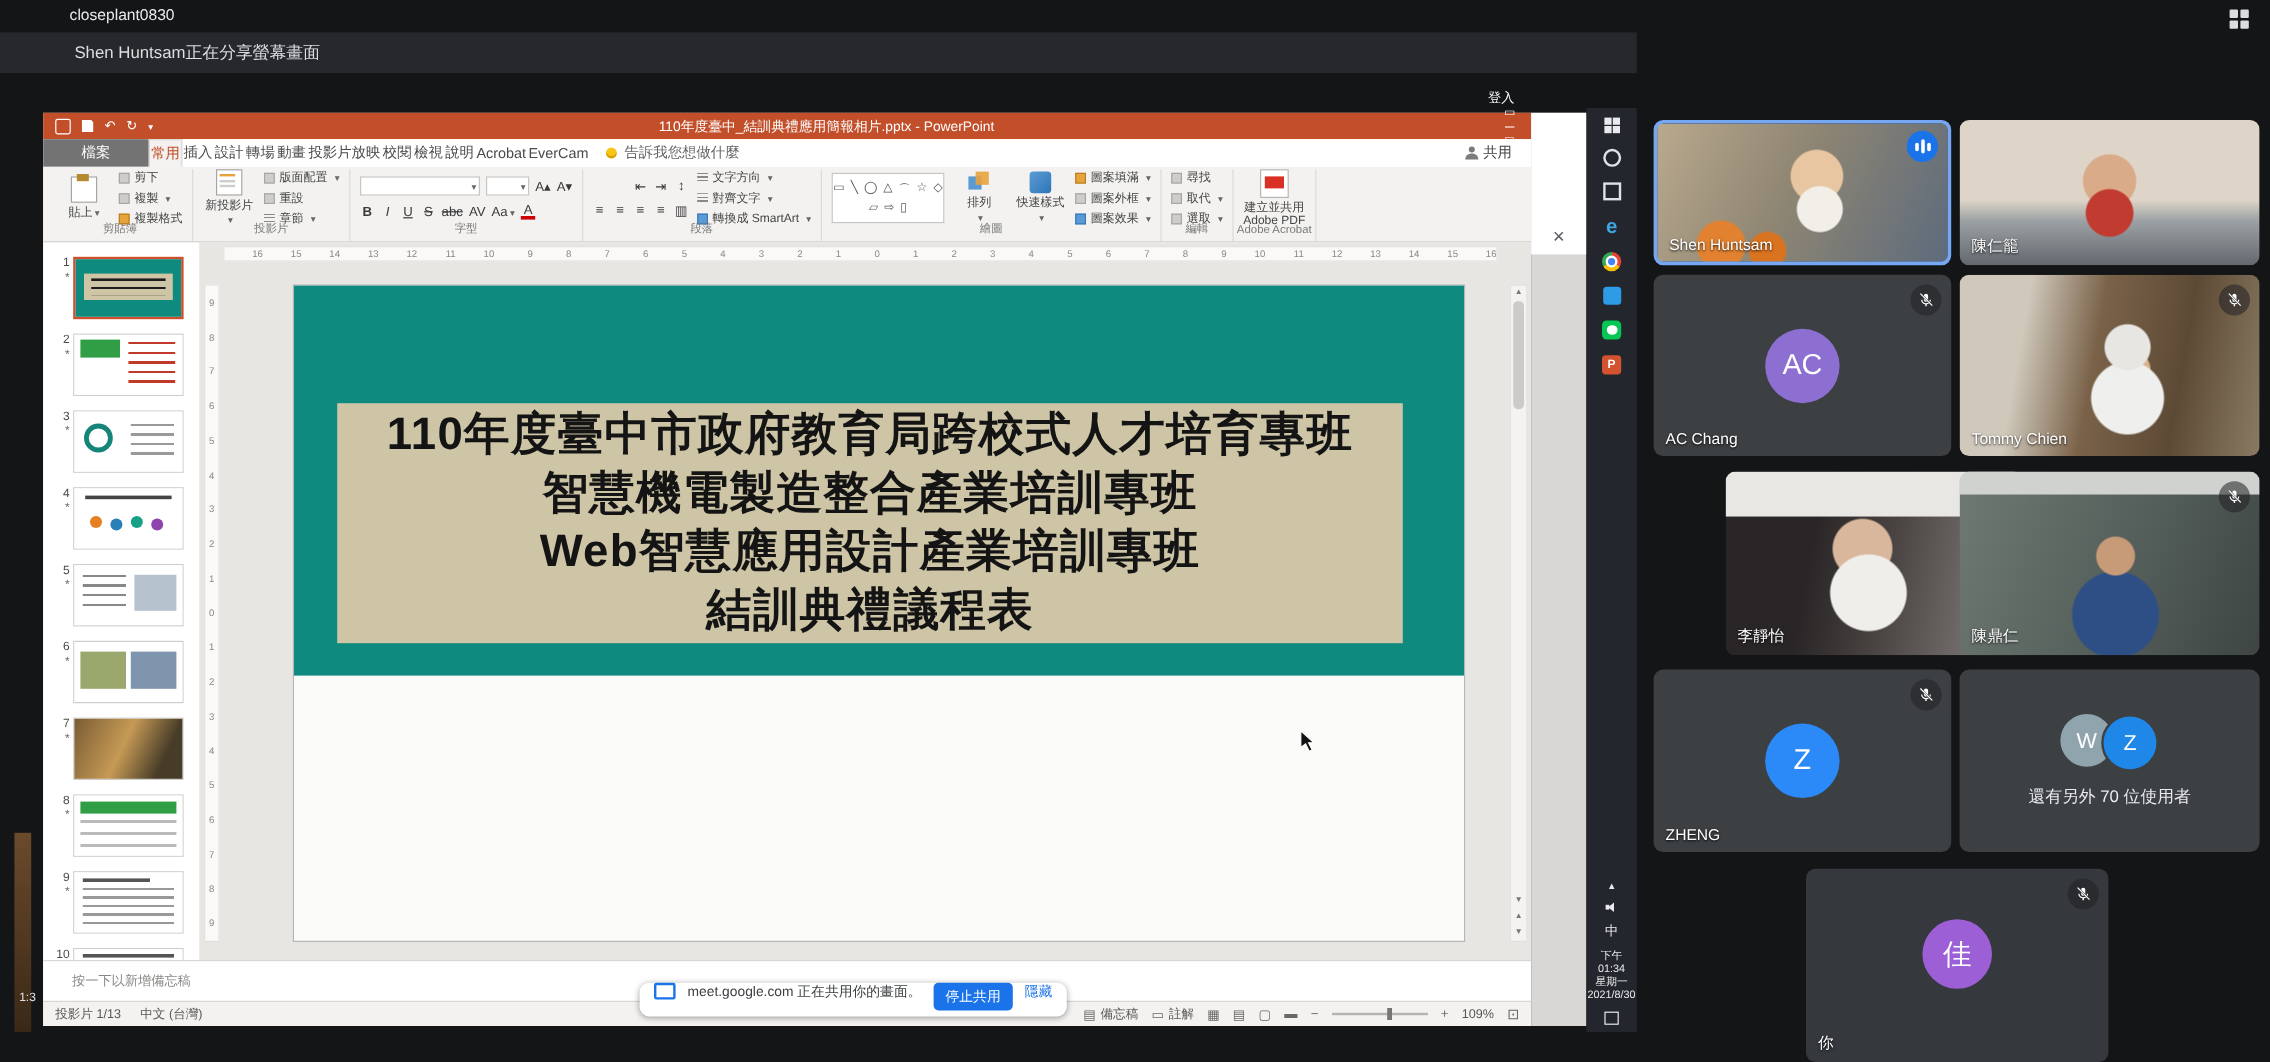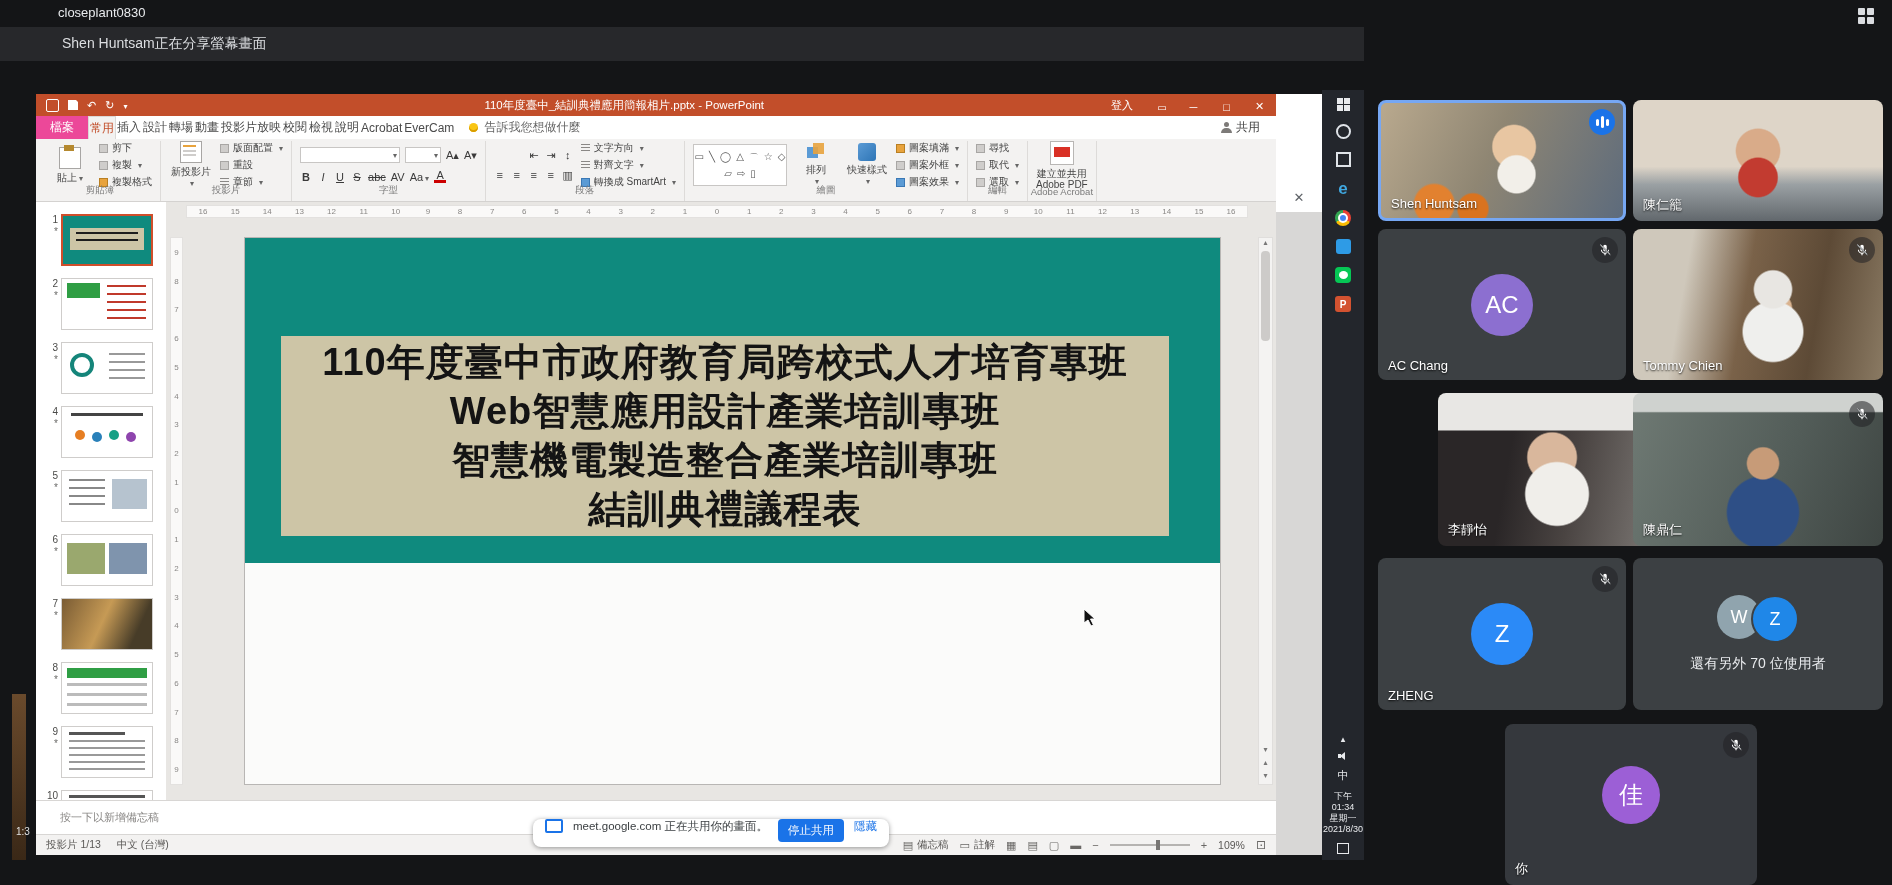--- a/index.html
+++ b/index.html
@@ -19,32 +19,32 @@
 
   
   .ppt{left:36px;top:94px;width:1240px;height:761px;background:#fff;display:flex;flex-direction:column;box-sizing:border-box;}
   .ppt-titlebar{height:22px;background:#c24e2a;display:flex;align-items:center;color:#fff;flex:0 0 auto;}
   .qat{display:flex;align-items:center;gap:9px;padding:0 10px;}
   .qat .appicon{width:11px;height:11px;border:1.5px solid #fff;border-radius:2px;}
   .qat .saveicon{width:10px;height:10px;background:#fff;clip-path:polygon(0 0,80% 0,100% 20%,100% 100%,0 100%);}
   .qat-undo::before{content:"↶";} .qat-redo::before{content:"↻";} .qat-caret::before{content:"▾";font-size:8px;}
   .qat span{font-size:11px;line-height:1;}
   .ppt-title{flex:1;text-align:center;font-size:11.5px;white-space:nowrap;overflow:hidden;}
-  .tb-right{display:flex;align-items:flex-end;gap:0;}
+  .tb-right{display:flex;align-items:center;gap:0;flex-direction:column;}
   .signin{font-size:11px;margin-right:14px;}
   .ribbon-opt{width:30px;text-align:center;font-size:10px;}
   .ribbon-opt::before{content:"▭";}
   .wc{width:33px;text-align:center;font-size:11px;cursor:default;}
   .wc-min::before{content:"─";} .wc-max::before{content:"□";} .wc-close::before{content:"✕";}
 
   
   .tabrow{height:23px;background:#fff;display:flex;align-items:stretch;font-size:12px;color:#4a4a4a;flex:0 0 auto;}
   .tabs{display:flex;}
   .tab{padding:0 1px;display:flex;align-items:center;white-space:nowrap;}
-  .tab.file{background:#ec4899;color:#fff;padding:0 14px;}
+  .tab.file{background:#737373;color:#fff;padding:0 32px;}
   .tab.active{color:#c24e2a;background:#f3f2f1;border:1px solid #dad8d6;border-bottom:none;}
   .tellme{display:flex;align-items:center;gap:6px;margin-left:14px;color:#666;}
   .bulb{width:9px;height:9px;border-radius:50%;background:#f9c513;box-shadow:inset 0 -2px 0 #d99e00;}
   .share-btn{margin-left:auto;margin-right:16px;display:flex;align-items:center;gap:5px;color:#444;}
   .person-ic{width:10px;height:11px;position:relative;}
   .person-ic::before{content:"";position:absolute;left:3px;top:0;width:5px;height:5px;border-radius:50%;background:#7d7a78;}
   .person-ic::after{content:"";position:absolute;left:0;bottom:0;width:11px;height:5px;border-radius:5px 5px 0 0;background:#7d7a78;}
 
   
   .ribbon{height:63px;background:#f3f2f1;border-bottom:1px solid #d4d2d0;display:flex;padding:2px 4px 0;box-sizing:border-box;font-size:10px;color:#444;flex:0 0 auto;}
@@ -101,21 +101,21 @@
   .v6 .mini::after{content:"";position:absolute;right:6%;top:16%;width:42%;height:62%;background:#7f94ad;}
   .v7 .mini{background:linear-gradient(115deg,#7a5c34,#c69a55 45%,#473c28 80%);}
   .v8 .mini::before{content:"";position:absolute;left:6%;right:6%;top:10%;height:20%;background:#2f9e44;}
   .v8 .mini::after{content:"";position:absolute;left:6%;right:6%;top:40%;height:48%;background:repeating-linear-gradient(#bbb 0 3px,transparent 3px 10px);}
   .v9 .mini::before{content:"";position:absolute;left:8%;top:10%;right:30%;height:3px;background:#555;}
   .v9 .mini::after{content:"";position:absolute;left:8%;top:26%;right:8%;bottom:10%;background:repeating-linear-gradient(#999 0 2px,transparent 2px 7px);}
   .v10 .mini::before{content:"";position:absolute;left:8%;top:8%;right:8%;height:3px;background:#555;}
   .v10 .mini::after{content:"";position:absolute;left:8%;top:22%;right:8%;bottom:8%;background:repeating-linear-gradient(#777 0 2px,transparent 2px 6px);}
 
   .hruler{position:absolute;left:150px;top:3px;width:1062px;height:13px;background:#faf9f8;border:1px solid #e3e1df;display:flex;align-items:center;font-size:8px;color:#8a8886;box-sizing:border-box;}
-  .hruler span{flex:1;text-align:center;}
+  .hruler span{flex:1;text-align:right;}
   .vruler{position:absolute;left:134px;top:35px;width:13px;height:548px;background:#faf9f8;border:1px solid #e3e1df;display:flex;flex-direction:column;font-size:8px;color:#8a8886;box-sizing:border-box;}
   .vruler span{flex:1;display:flex;align-items:center;justify-content:center;}
 
   .canvas{position:absolute;left:208px;top:35px;width:977px;height:548px;background:#fbfbfa;border:1px solid #b8b6b4;box-sizing:border-box;}
   .slide-teal{position:absolute;left:0;top:0;right:0;height:325px;background:#0f8a7e;}
   .titlebox{position:absolute;left:36px;top:98px;width:888px;height:200px;background:#cdc5a6;display:flex;flex-direction:column;align-items:center;justify-content:center;}
   .slide-line{font-size:38px;font-weight:bold;color:#141414;line-height:49px;white-space:nowrap;letter-spacing:1px;}
 
   .vscroll{position:absolute;left:1222px;top:35px;width:15px;height:548px;background:#f4f3f2;border:1px solid #e0deDC;display:flex;flex-direction:column;align-items:center;font-size:8px;color:#777;box-sizing:border-box;}
   .vthumb{width:9px;height:90px;background:#cdcbc9;margin-top:4px;border-radius:4px;}
@@ -591,22 +591,22 @@
           <span>6</span>
           <span>7</span>
           <span>8</span>
           <span>9</span>
         </div>
 
       <div class="canvas">
         <div class="slide-teal">
           <div class="titlebox">
               <div class="slide-line">110年度臺中市政府教育局跨校式人才培育專班</div>
+              <div class="slide-line">智慧機電製造整合產業培訓專班</div>
               <div class="slide-line">Web智慧應用設計產業培訓專班</div>
-              <div class="slide-line">智慧機電製造整合產業培訓專班</div>
               <div class="slide-line">結訓典禮議程表</div>
             </div>
         </div>
       </div>
 
       <div class="vscroll">
         <span class="vs-top"></span>
         <span class="vthumb"></span>
         <span class="vs-bot">
           <span class="vs-b"></span>

